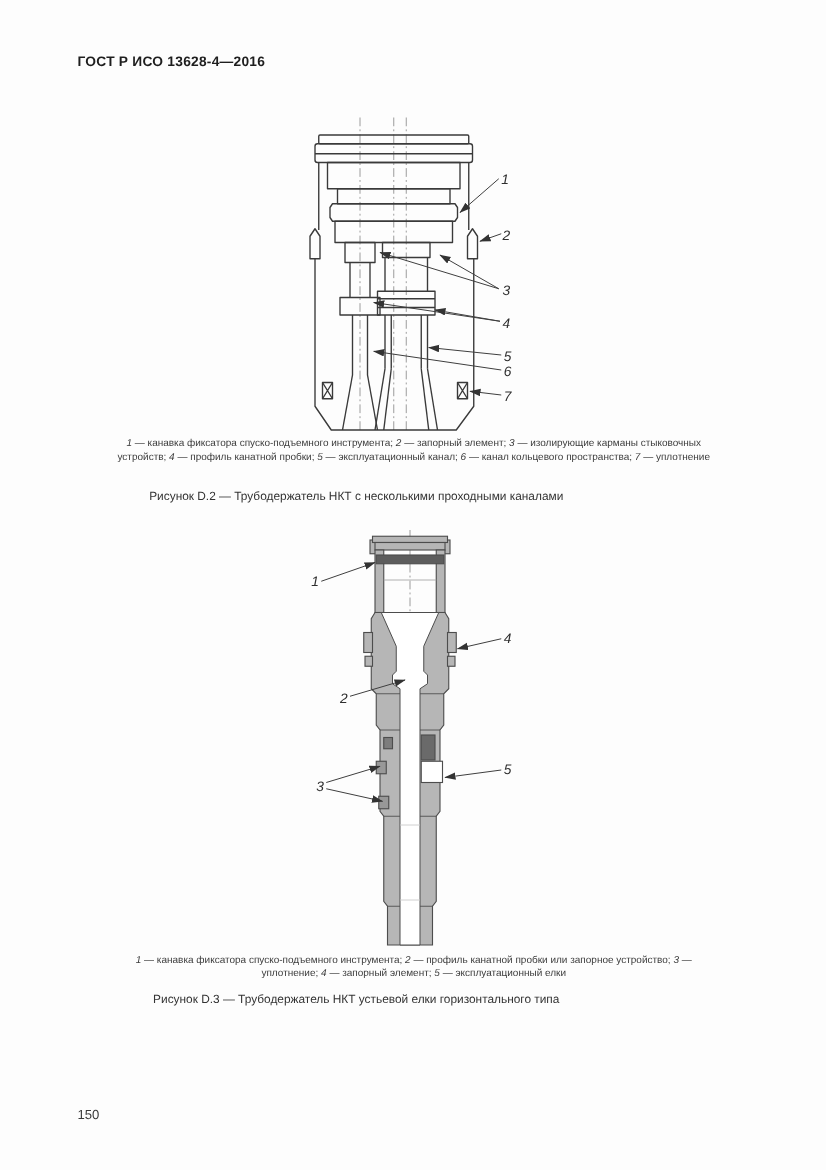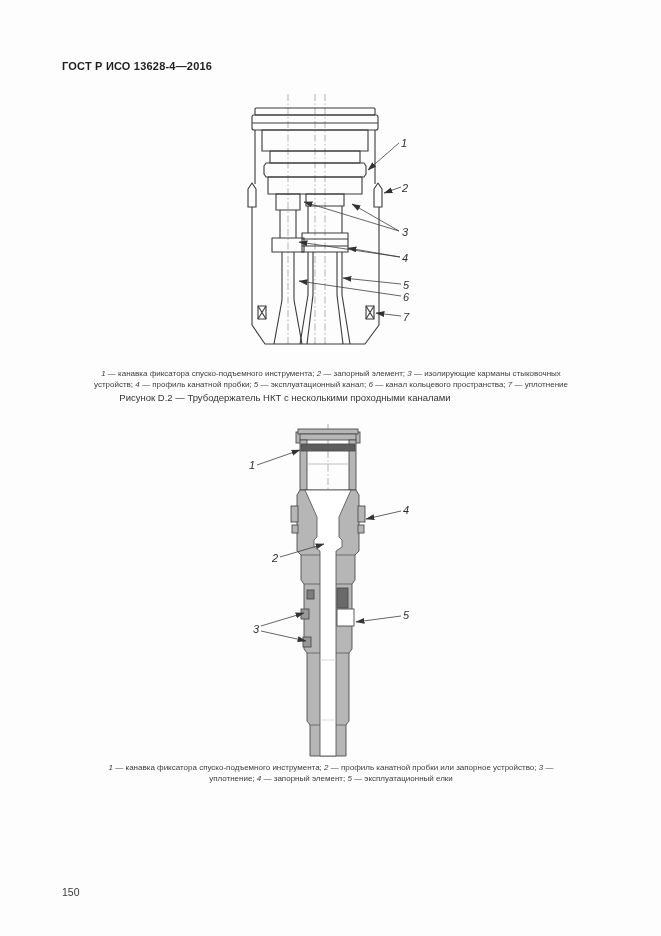--- a/index.html
+++ b/index.html
@@ -1,26 +1,26 @@
 <!DOCTYPE html>
 <html><head>
 <meta charset="utf-8">
 <style>
   html,body{margin:0;padding:0;background:#e9e9e9;}
   .page{position:relative;width:661px;height:936px;background:#fdfdfd;margin:0 auto;
         font-family:"Liberation Sans",sans-serif;color:#222;overflow:hidden;}
-  .header{position:absolute;left:62px;top:60px;font-size:11px;font-weight:bold;
+  .header{position:absolute;left:62px;top:44px;font-size:11px;font-weight:bold;
           color:#1e1e1e;letter-spacing:.2px;}
   .fig{position:absolute;}
   .fig1{left:228px;top:92px;width:200px;height:256px;}
   .fig2{left:243px;top:420px;width:180px;height:340px;}
   .legend{position:absolute;text-align:center;font-size:8px;line-height:11px;
           color:#3c3c3c;margin:0;}
   .legend i{font-style:italic;}
-  .legend1{left:90px;top:368px;width:482px;}
+  .legend1{left:90px;top:349px;width:482px;}
   .legend2{left:85px;top:762px;width:492px;}
   .caption{position:absolute;left:0;width:570px;text-align:center;font-size:9.5px;color:#333;}
   .cap1{top:392px;}
   .cap2{top:794px;}
   .page-number{position:absolute;left:62px;top:886px;font-size:10.5px;color:#3a3a3a;}
   svg .callout{font-family:"Liberation Sans",sans-serif;font-style:italic;
                font-size:11px;fill:#2e2e2e;}
   svg .cl{stroke:#8f8f8f;stroke-width:.7;fill:none;stroke-dasharray:7 2.5 1.5 2.5;}
   svg .ln{stroke:#3a3a3a;stroke-width:1.1;fill:none;stroke-linejoin:round;}
   svg .leader{stroke:#3f3f3f;stroke-width:.8;fill:none;}
@@ -171,16 +171,17 @@
     <text class="callout" x="29" y="142">2</text>
     <text class="callout" x="10" y="213">3</text>
     <text class="callout" x="160" y="94">4</text>
     <text class="callout" x="160" y="199">5</text>
   </svg>
 
   <p class="legend legend2">
     <span><i>1</i><span> — канавка фиксатора спуско-подъемного инструмента; </span></span><span><i>2</i><span> — профиль канатной пробки или запорное устройство; </span></span><span><i>3</i><span> — уплотнение; </span></span><span><i>4</i><span> — запорный элемент; </span></span><span><i>5</i><span> — эксплуатационный елки</span></span>
   </p>
 
+  <div class="caption cap2">Рисунок D.3 — Трубодержатель НКТ устьевой елки горизонтального типа</div>
 
   <div class="page-number">150</div>
 
 </div>
 
 </body></html>

